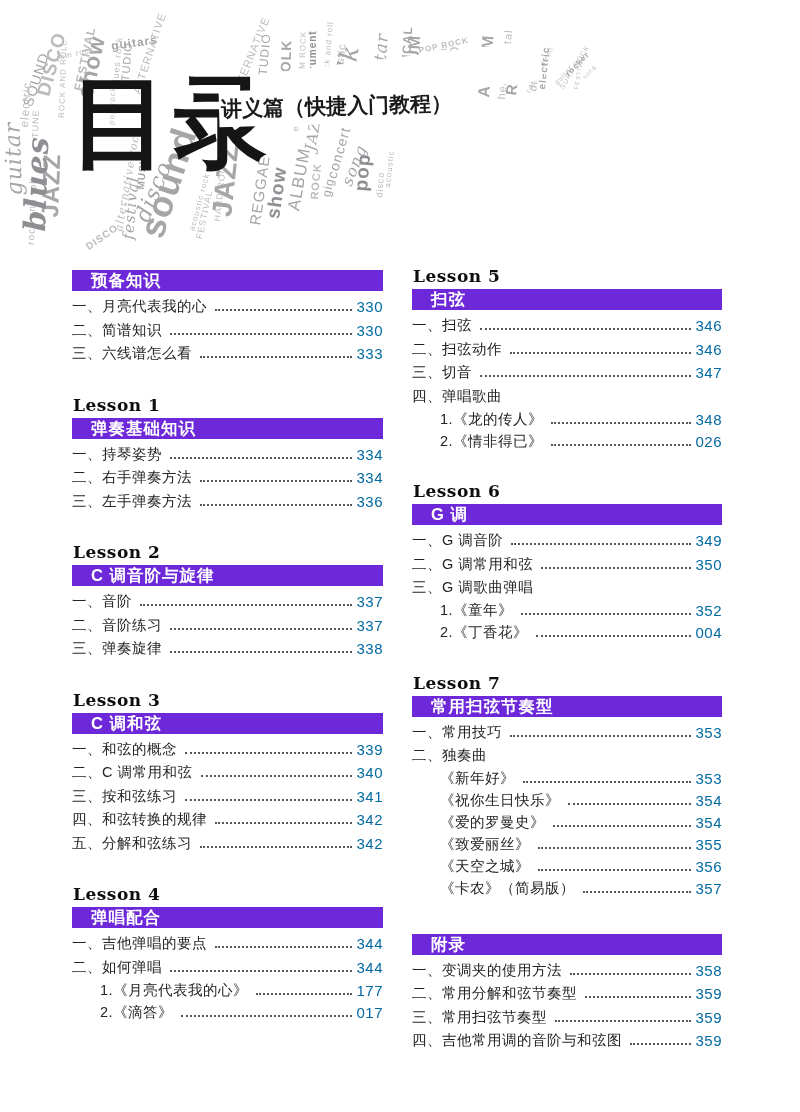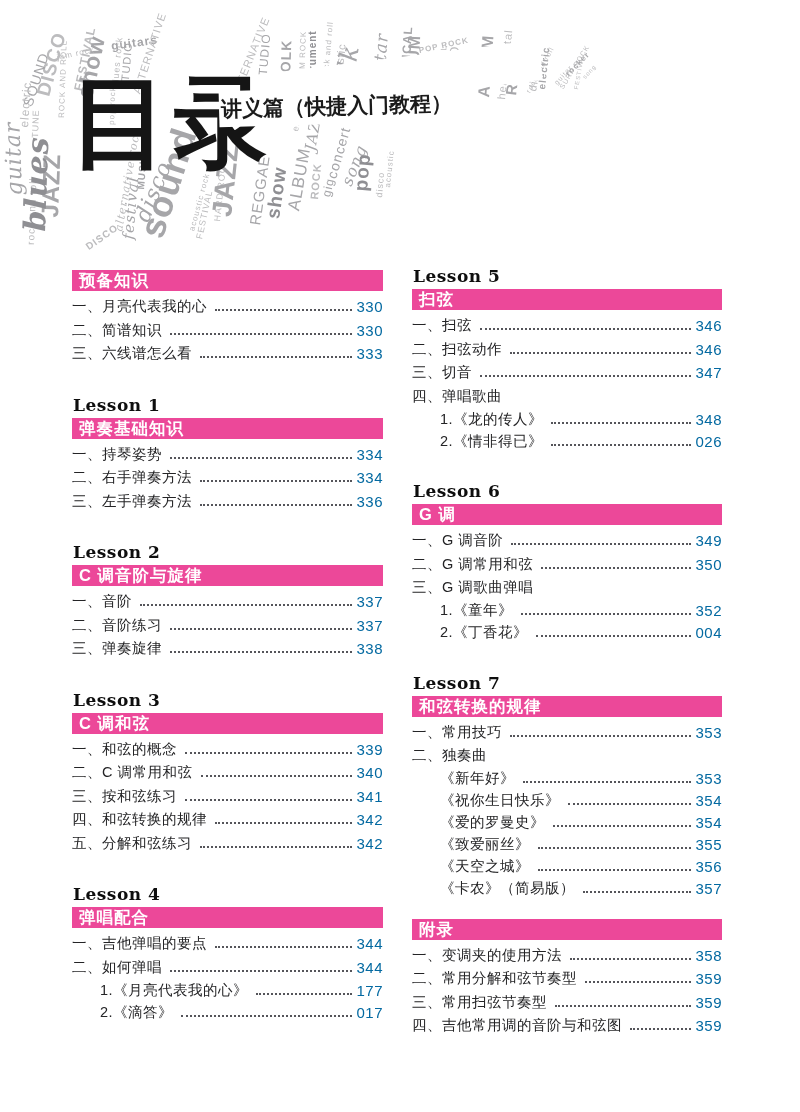--- a/index.html
+++ b/index.html
@@ -42,25 +42,25 @@
   .col-left  { left:72px;  top:270px; width:311px; }
   .col-right { left:412px; top:268px; width:310px; }
 
   .lesson {
     font-family:"DejaVu Serif","Liberation Serif",serif;
     font-weight:bold; font-size:17px; line-height:17px; color:#0e0e0e;
     letter-spacing:0.5px; margin:0 0 4px 1px;
   }
   .toc-section .lesson { margin-top:31px; }
   .toc-section:first-child .lesson { margin-top:0; }
-  .toc-section + .toc-section > .bar:first-child { margin-top:19px; }
+  .toc-section + .toc-section > .bar:first-child { margin-top:34px; }
 
   .bar {
-    height:21px; line-height:21px; background:#ec4899; color:#ffffff;
-    font-weight:bold; font-size:16.5px; padding-left:7px;
+    height:21px; line-height:21px; background:#6d28d9; color:#ffffff;
+    font-weight:bold; font-size:16.5px; padding-left:19px;
     letter-spacing:1px; overflow:hidden;
   }
   .rows { margin-top:4px; }
   .row {
     display:flex; align-items:center; height:23.5px;
     font-size:14.5px; color:#242426; letter-spacing:0.5px;
   }
   .row.sub { height:22px; padding-left:28px; }
   .lbl { white-space:nowrap; }
   .leader {
@@ -332,21 +332,21 @@
           </div>
           <div class="row sub">
             <span class="lbl">2.《丁香花》</span>
             <span class="leader"></span>
             <span class="pg">004</span>
           </div>
         </div>
       </section>
       <section class="toc-section">
         <div class="lesson">Lesson 7</div>
-        <div class="bar">和弦转换的规律</div>
+        <div class="bar">常用扫弦节奏型</div>
         <div class="rows">
           <div class="row">
             <span class="lbl">一、常用技巧</span>
             <span class="leader"></span>
             <span class="pg">353</span>
           </div>
           <div class="row">
             <span class="lbl">二、独奏曲</span>
           </div>
           <div class="row sub">

